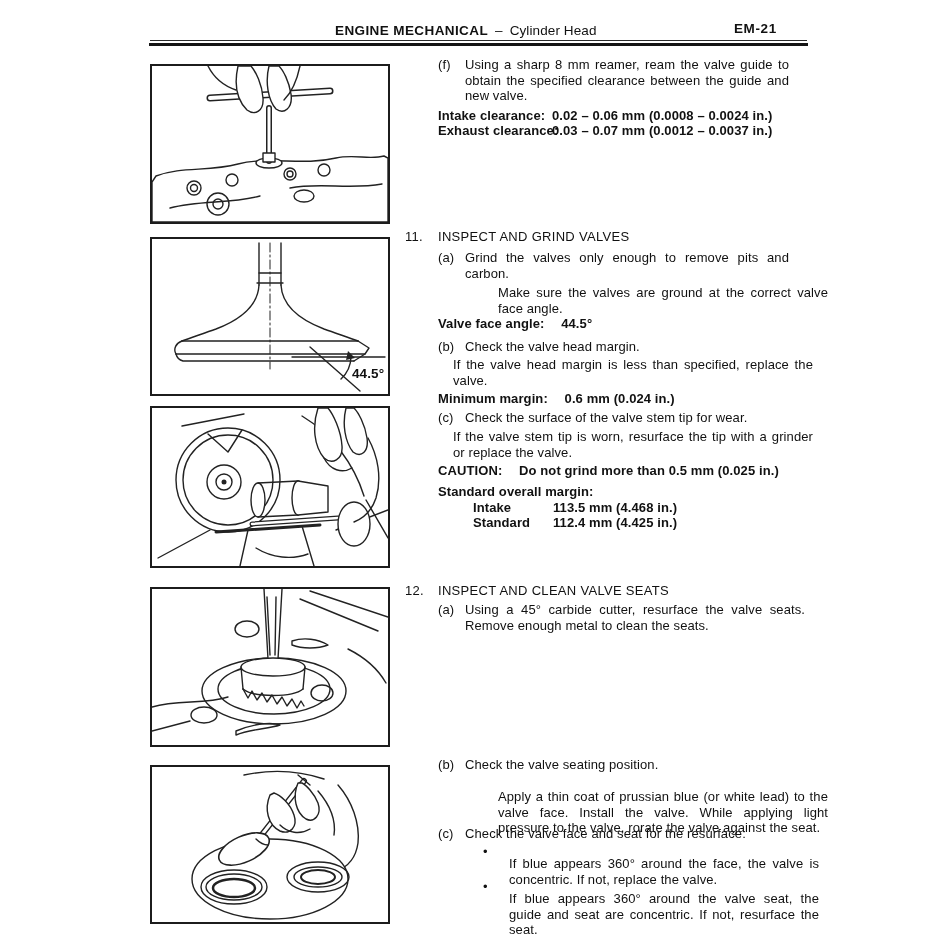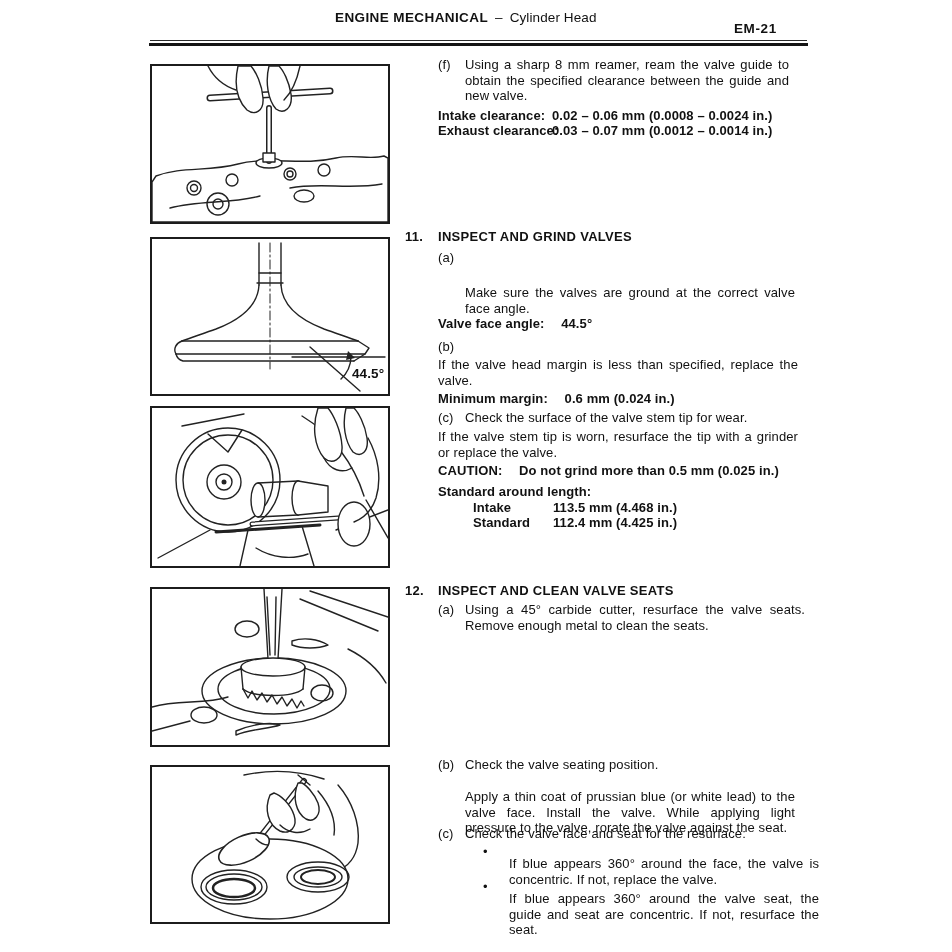--- a/index.html
+++ b/index.html
@@ -2,48 +2,48 @@
 <html><head>
 <meta charset="utf-8">
 <style>
   html,body{margin:0;padding:0;background:#ffffff;}
   .page{
     position:relative;width:952px;height:952px;background:#fff;
     font-family:"Liberation Sans", sans-serif;color:#111;overflow:hidden;
     letter-spacing:0.1px;
   }
   
-  .hdr-title{position:absolute;left:335px;top:10px;font-size:13.5px;white-space:nowrap;}
+  .hdr-title{position:absolute;left:335px;top:23px;font-size:13.5px;white-space:nowrap;}
   .hdr-title .b{font-weight:700;letter-spacing:0.4px;}
   .hdr-sep{margin:0 7px;}
   .page-num{position:absolute;left:734px;top:21px;font-size:13.5px;font-weight:700;letter-spacing:0.6px;}
   .rule-thin{position:absolute;left:150px;top:40px;width:657px;height:1px;background:#2b2b2b;}
   .rule-thick{position:absolute;left:149px;top:43px;width:659px;height:3px;background:#151515;}
   
   .figbox{position:absolute;left:150px;width:240px;border:2px solid #1c1c1c;background:#fff;box-sizing:border-box;margin:0;}
   .figbox svg{display:block;width:100%;height:100%;}
   #fig1{top:64px;height:160px;}
   #fig2{top:237px;height:159px;}
   #fig3{top:406px;height:162px;}
   #fig4{top:587px;height:160px;}
   #fig5{top:765px;height:159px;}
   
   .col{position:absolute;left:404px;top:0;width:436px;font-size:13px;line-height:15.5px;}
   .blk{position:absolute;left:0;width:436px;}
   .item{display:flex;}
   .item .lbl{flex:none;width:27px;margin-left:34px;}
   .item .txt{width:324px;margin:0;text-align:justify;}
   .item .txt.wide{width:340px;}
-  .note{margin-left:34px;width:360px;text-align:justify;}
-  .note.indent{margin-left:61px;width:330px;}
+  .note{margin-left:49px;width:360px;text-align:justify;}
+  .note.indent{margin-left:94px;width:330px;}
   .spec{margin-left:34px;font-weight:700;white-space:nowrap;}
   .spec .sp-name{margin-right:13px;}
   .spec-cols{display:flex;margin-left:34px;font-weight:700;white-space:nowrap;}
   .spec-cols .sp-name{flex:none;width:114px;margin-right:0;}
-  .heading{display:flex;font-weight:700;letter-spacing:0.3px;}
+  .heading{display:flex;font-weight:400;letter-spacing:0.3px;}
   .heading .h-num{flex:none;width:33px;margin-left:1px;}
   .len-title{margin-left:34px;font-weight:700;}
   .len-row{display:flex;margin-left:69px;font-weight:700;white-space:nowrap;}
   .len-row .ln{flex:none;width:80px;}
   .bullet{display:flex;}
   .bullet .dot{flex:none;width:14px;margin-left:79px;}
   .bullet .btxt{width:310px;margin:12px;text-align:justify;}
 </style>
 </head>
 <body>
@@ -201,54 +201,56 @@
     <div class="blk item" style="top:57px">
       <span class="lbl">(f)</span>
       <p class="txt">Using a sharp 8 mm reamer, ream the valve guide to obtain the specified clearance between the guide and new valve.</p>
     </div>
     <div class="blk spec-cols" style="top:108px">
       <span class="sp-name">Intake clearance:</span>
       <span class="sp-val">0.02 – 0.06 mm (0.0008 – 0.0024 in.)</span>
     </div>
     <div class="blk spec-cols" style="top:123px">
       <span class="sp-name">Exhaust clearance:</span>
-      <span class="sp-val">0.03 – 0.07 mm (0.0012 – 0.0014 in.)</span>
+      <span class="sp-val">0.03 – 0.07 mm (0.0012 – 0.0037 in.)</span>
     </div>
 
     <div class="blk heading" style="top:229px">
       <span class="h-num">11.</span>
       <span class="h-title">INSPECT AND GRIND VALVES</span>
     </div>
     <div class="blk item" style="top:250px">
       <span class="lbl">(a)</span>
+      <p class="txt">Grind the valves only enough to remove pits and carbon.</p>
     </div>
     <div class="blk note indent" style="top:285px">Make sure the valves are ground at the correct valve face angle.</div>
     <div class="blk spec" style="top:316px">
       <span class="sp-name">Valve face angle:</span>
       <span class="sp-val">44.5°</span>
     </div>
     <div class="blk item" style="top:339px">
       <span class="lbl">(b)</span>
+      <p class="txt">Check the valve head margin.</p>
     </div>
     <div class="blk note" style="top:357px">If the valve head margin is less than specified, replace the valve.</div>
     <div class="blk spec" style="top:391px">
       <span class="sp-name">Minimum margin:</span>
       <span class="sp-val">0.6 mm (0.024 in.)</span>
     </div>
     <div class="blk item" style="top:410px">
       <span class="lbl">(c)</span>
       <p class="txt">Check the surface of the valve stem tip for wear.</p>
     </div>
     <div class="blk note" style="top:429px">If the valve stem tip is worn, resurface the tip with a grinder or replace the valve.</div>
     <div class="blk spec" style="top:463px">
       <span class="sp-name">CAUTION:</span>
       <span class="sp-val">Do not grind more than 0.5 mm (0.025 in.)</span>
     </div>
     <div class="blk" style="top:484px">
-      <div class="len-title">Standard around length:</div>
+      <div class="len-title">Standard overall margin:</div>
       <div class="len-row">
         <span class="ln">Intake</span>
         <span class="lv">113.5 mm (4.468 in.)</span>
       </div>
       <div class="len-row">
         <span class="ln">Standard</span>
         <span class="lv">112.4 mm (4.425 in.)</span>
       </div>
     </div>
 

